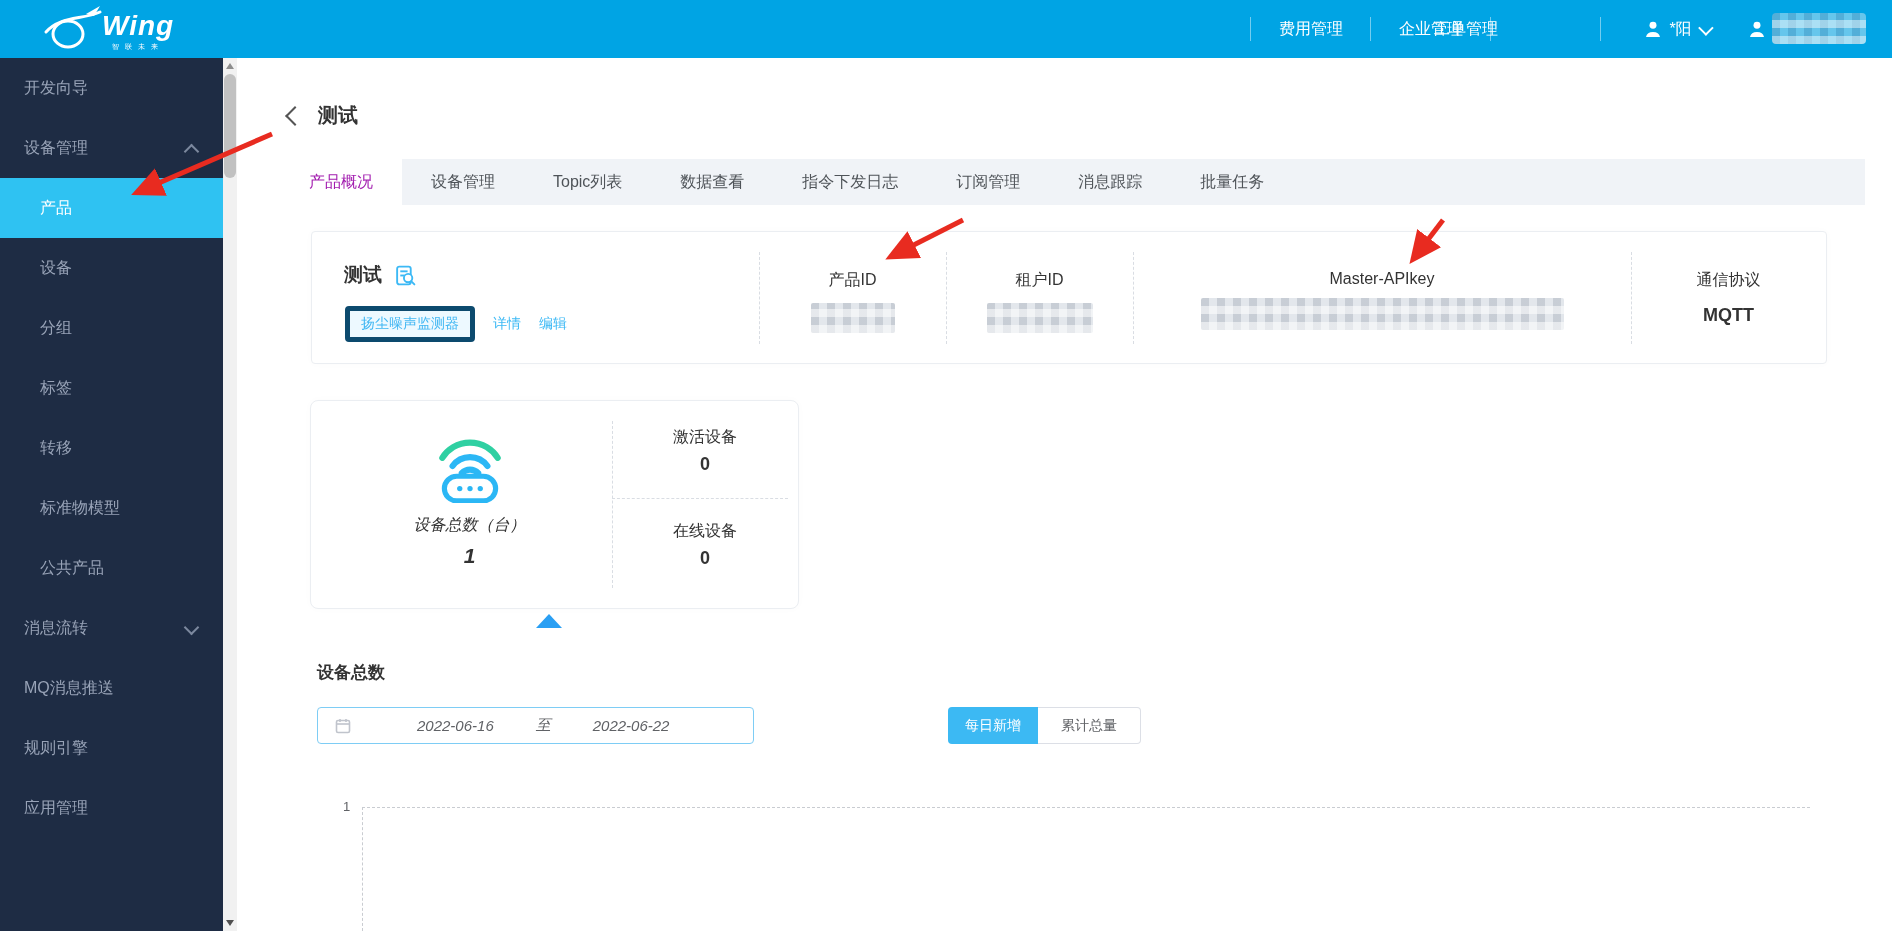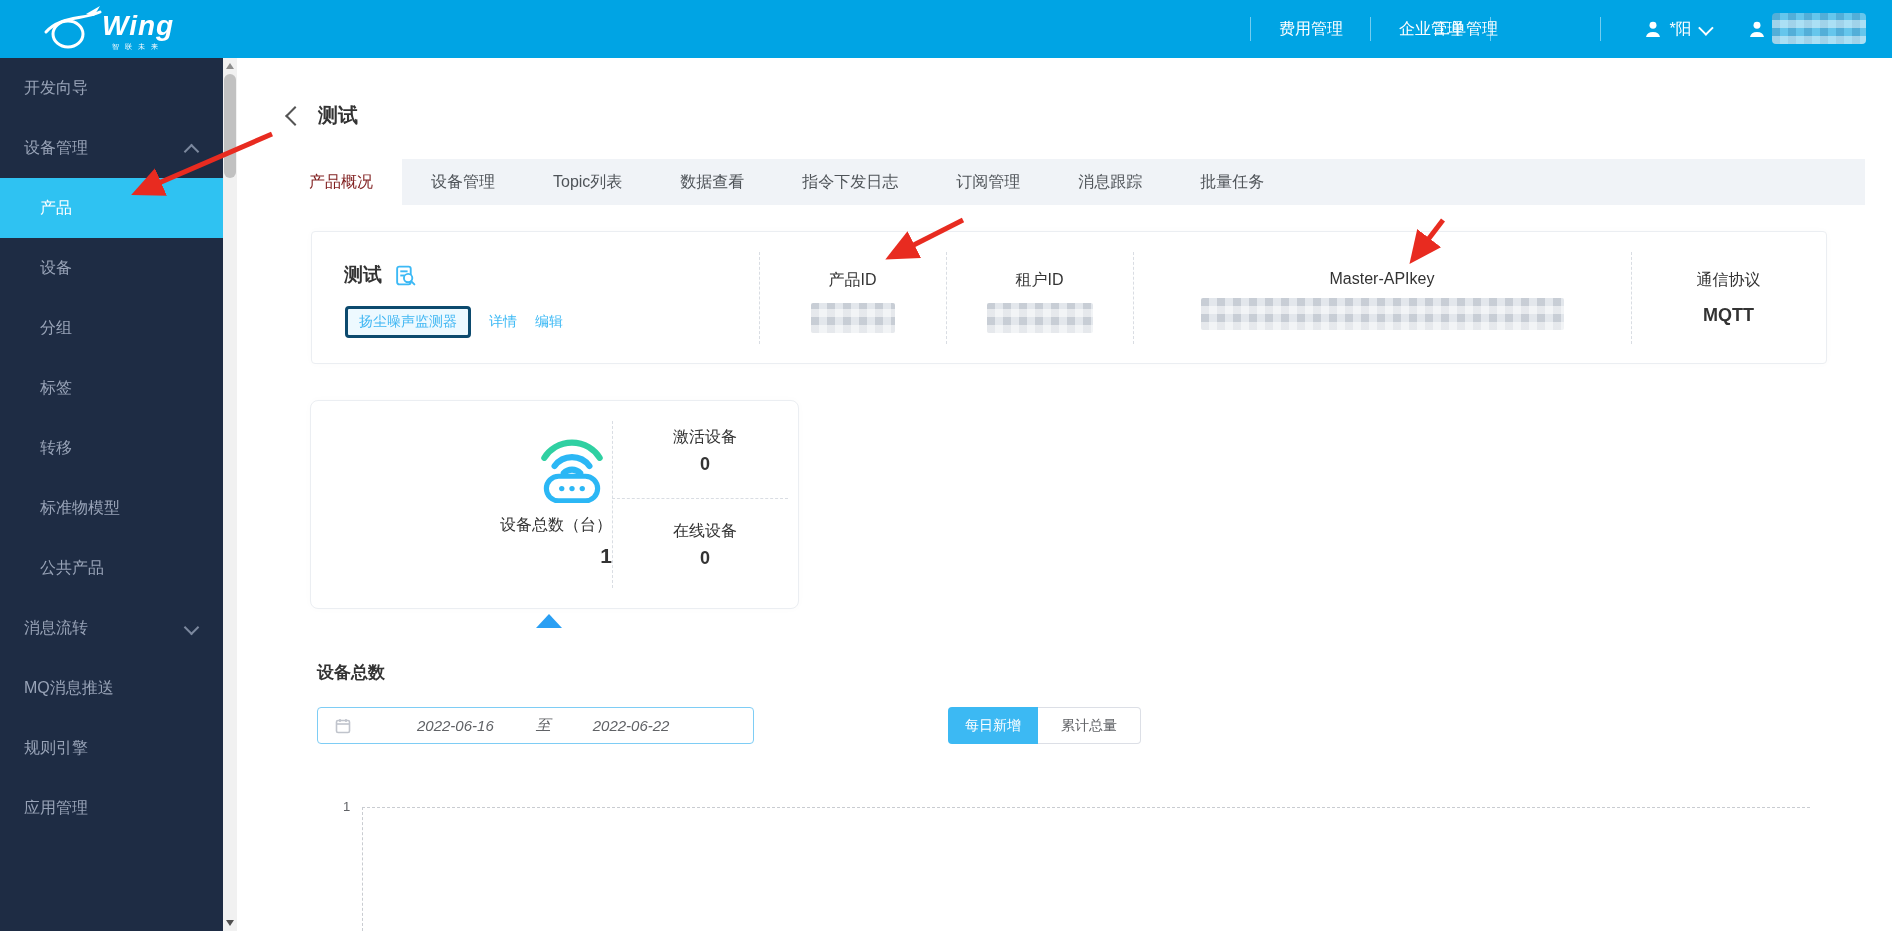--- a/index.html
+++ b/index.html
@@ -38,42 +38,42 @@
   #scroll-thumb{position:absolute;left:1px;top:16px;width:12px;height:104px;background:#c1c1c1;border-radius:6px;}
 
   
   #page-title-row{position:absolute;left:288px;top:102px;display:flex;align-items:center;gap:16px;}
   .back-chev{width:12px;height:12px;border-left:2px solid #555;border-bottom:2px solid #555;transform:rotate(45deg);cursor:pointer;}
   .page-title{font-size:20px;font-weight:bold;color:#333;}
 
   
   #tabbar{position:absolute;left:280px;top:159px;width:1585px;height:46px;background:#f0f3f7;display:flex;}
   .tab{height:46px;display:flex;align-items:center;justify-content:center;padding:0 29px;font-size:16px;color:#4e5358;cursor:pointer;white-space:nowrap;}
-  .tab.active{background:#fff;color:#7f1d1d;}
+  .tab.active{background:#fff;color:#a21caf;}
 
   
   .card{background:#fff;border:1px solid #ebeef2;border-radius:4px;box-shadow:0 0 8px rgba(0,0,0,.02);}
   #product-card{position:absolute;left:311px;top:231px;width:1514px;height:131px;}
   .pname-row{position:absolute;left:32px;top:30px;display:flex;align-items:center;gap:12px;}
   .pname{font-size:19px;font-weight:bold;color:#333;}
   .tag-row{position:absolute;left:33px;top:74px;display:flex;align-items:center;gap:18px;}
-  .tag-pill{border:3px solid #0c4a6e;background:#edf9ff;color:#41b7f3;font-size:14px;border-radius:4px;padding:4px 11px;}
+  .tag-pill{border:5px solid #0c4a6e;background:#edf9ff;color:#41b7f3;font-size:14px;border-radius:4px;padding:4px 11px;}
   .blue-link{color:#3cb9f5;font-size:14px;cursor:pointer;}
   .vdash{position:absolute;top:20px;height:92px;border-left:1px dashed #d9dde3;}
   .field-col{position:absolute;top:38px;text-align:center;}
   .field-label{font-size:16px;color:#333;}
   .field-value-strong{font-size:18px;font-weight:bold;color:#333;margin-top:14px;}
   .mosaic-gray{background-color:#e3e7ec;background-image:
      repeating-linear-gradient(0deg, rgba(255,255,255,.55) 0 8px, rgba(255,255,255,0) 8px 16px),
      repeating-linear-gradient(90deg, rgba(130,140,155,.28) 0 8px, rgba(130,140,155,0) 8px 16px);
      border-radius:2px;}
 
   
   #stats-card{position:absolute;left:310px;top:400px;width:487px;height:207px;border-radius:8px;}
-  .stat-left{position:absolute;left:0;top:0;width:301px;height:207px;text-align:right;}
+  .stat-left{position:absolute;left:8px;top:0;width:301px;height:207px;text-align:center;font-style:italic;}
   .stat-title{font-size:16px;color:#333;margin-top:8px;}
   .stat-big{font-size:21px;font-weight:bold;color:#333;margin-top:8px;}
   .stat-vdash{position:absolute;left:301px;top:20px;height:167px;border-left:1px dashed #d9dde3;}
   .stat-hdash{position:absolute;left:301px;top:97px;width:176px;border-top:1px dashed #d9dde3;}
   .stat-cell{position:absolute;left:301px;width:186px;text-align:center;}
   .stat-cell .lbl{font-size:16px;color:#333;}
   .stat-cell .val{font-size:18px;font-weight:bold;color:#333;margin-top:6px;}
   #card-pointer{position:absolute;left:536px;top:614px;width:0;height:0;
      border-left:13px solid transparent;border-right:13px solid transparent;border-bottom:14px solid #2a9ff3;}
 

